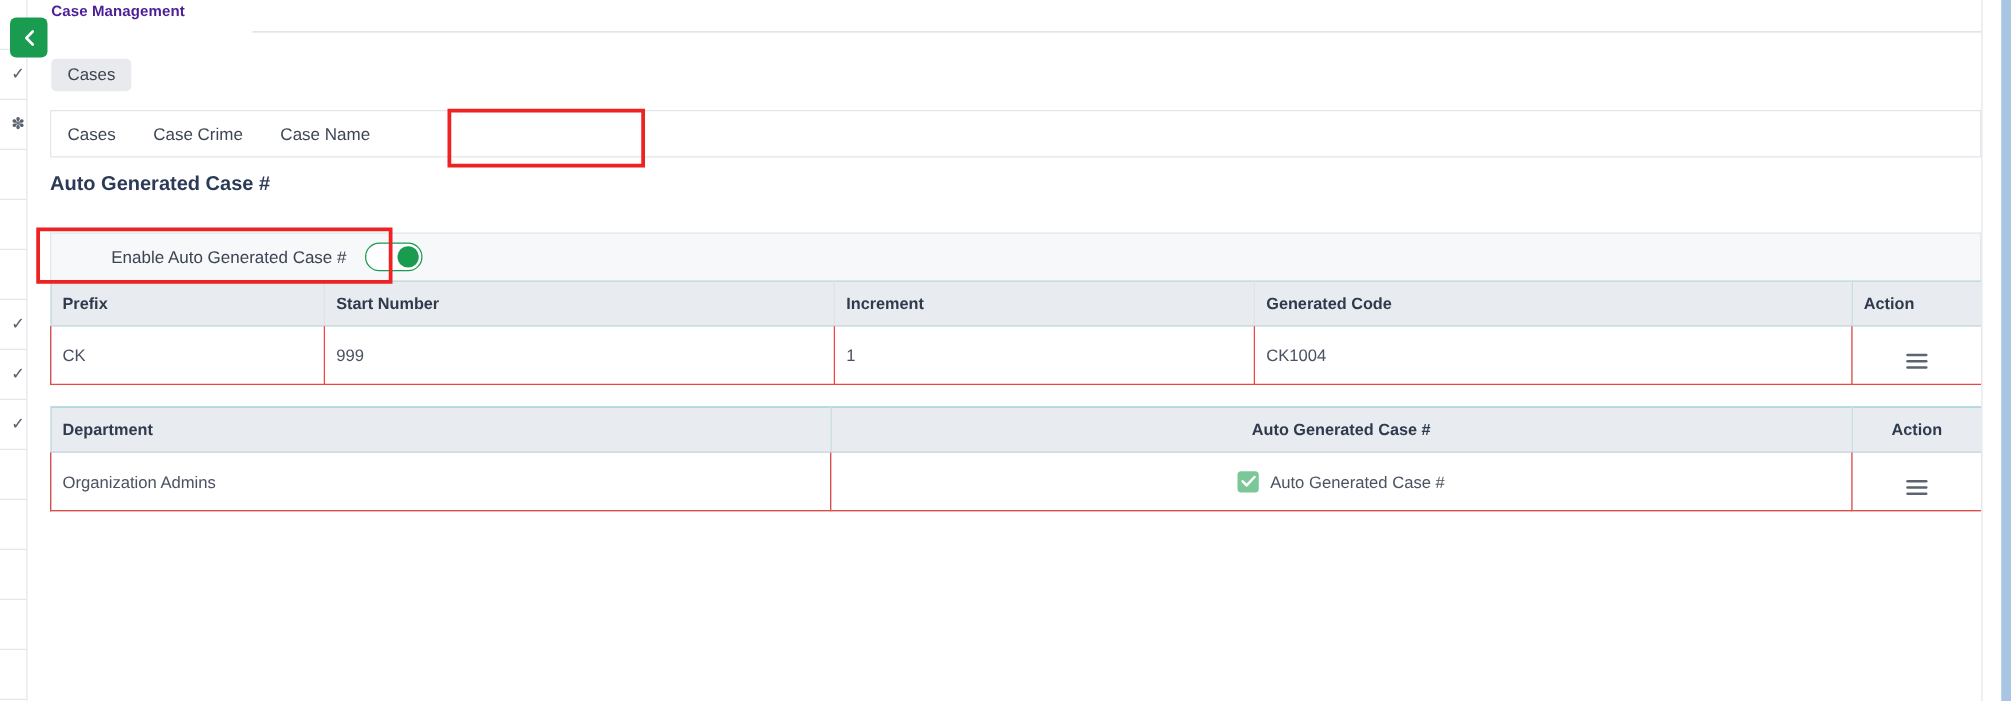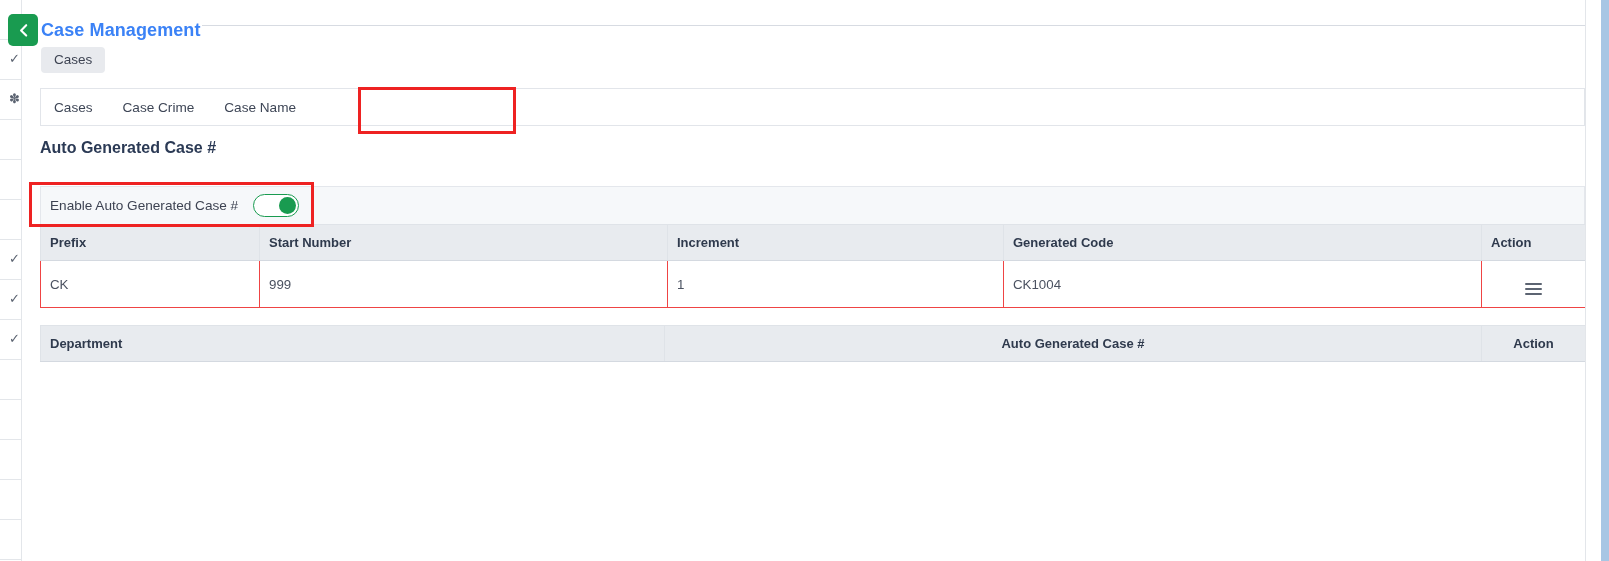--- a/index.html
+++ b/index.html
@@ -30,22 +30,22 @@
   .back-btn {
     position: absolute; left: 8px; top: 14px;
     width: 30px; height: 32px; border-radius: 5px;
     background: #199b50; display: flex; align-items: center; justify-content: center;
     cursor: pointer; z-index: 8;
   }
   .back-btn svg { display:block; }
 
   
   .page-title {
-    position: absolute; left: 41px; top: 20px;
-    font-size: 18px; font-weight: bold; color: #3b82f6;
+    position: absolute; left: 41px; top: 2px;
+    font-size: 12px; font-weight: bold; color: #4c1d95;
     letter-spacing: .1px; white-space: nowrap;
   }
   .title-rule {
     position: absolute; left: 202px; top: 25px; right: 24px; height: 1px;
     background: #d7dbe2;
   }
 
   
   .crumb-chip {
     position: absolute; left: 41px; top: 47px;
@@ -84,21 +84,21 @@
   
   .section-head {
     position: absolute; left: 40px; top: 139px;
     font-size: 16px; font-weight: bold; color: #2b3a55;
   }
 
   
   .toggle-band {
     position: absolute; left: 40px; top: 186px; width: 1545px; height: 38px;
     background: #f6f8fa; border: 1px solid #e4e7ec; border-bottom: none;
-    display: flex; align-items: center;
+    display: flex; align-items: center; padding-left: 39px;
   }
   .toggle-label {
     font-size: 13.6px; color: #3d4352; margin-left: 9px;
   }
   .toggle-sw {
     margin-left: 15px; width: 46px; height: 23px; border-radius: 12px;
     border: 1.5px solid #199b50; background: #ffffff;
     position: relative; cursor: pointer;
   }
   .toggle-knob {
@@ -253,20 +253,40 @@
         <col style="width:104px">
       </colgroup>
     <thead>
       <tr>
         <th>Department</th>
         <th class="ctr">Auto Generated Case #</th>
         <th class="ctr">Action</th>
       </tr>
     </thead>
     <tbody>
+      <tr>
+        <td>Organization Admins</td>
+        <td class="ctr">
+          <span class="chk-cell">
+            <span class="chk">
+              <svg width="12" height="10" viewBox="0 0 12 10">
+                  <path d="M1 5 L4.3 8.3 L10.6 1.6" fill="none" stroke="#fff" stroke-width="2" stroke-linecap="round" stroke-linejoin="round"></path>
+                </svg>
+            </span>
+            <span class="chk-text">Auto Generated Case #</span>
+          </span>
+        </td>
+        <td class="ctr">
+          <span class="menu-ico">
+              <i></i>
+              <i></i>
+              <i></i>
+            </span>
+        </td>
+      </tr>
     </tbody>
   </table>
 
   <div class="annot annot-tab"></div>
   <div class="annot annot-tog"></div>
 
   <div class="right-gap"></div>
   <div class="right-strip"></div>
 
 </div>

